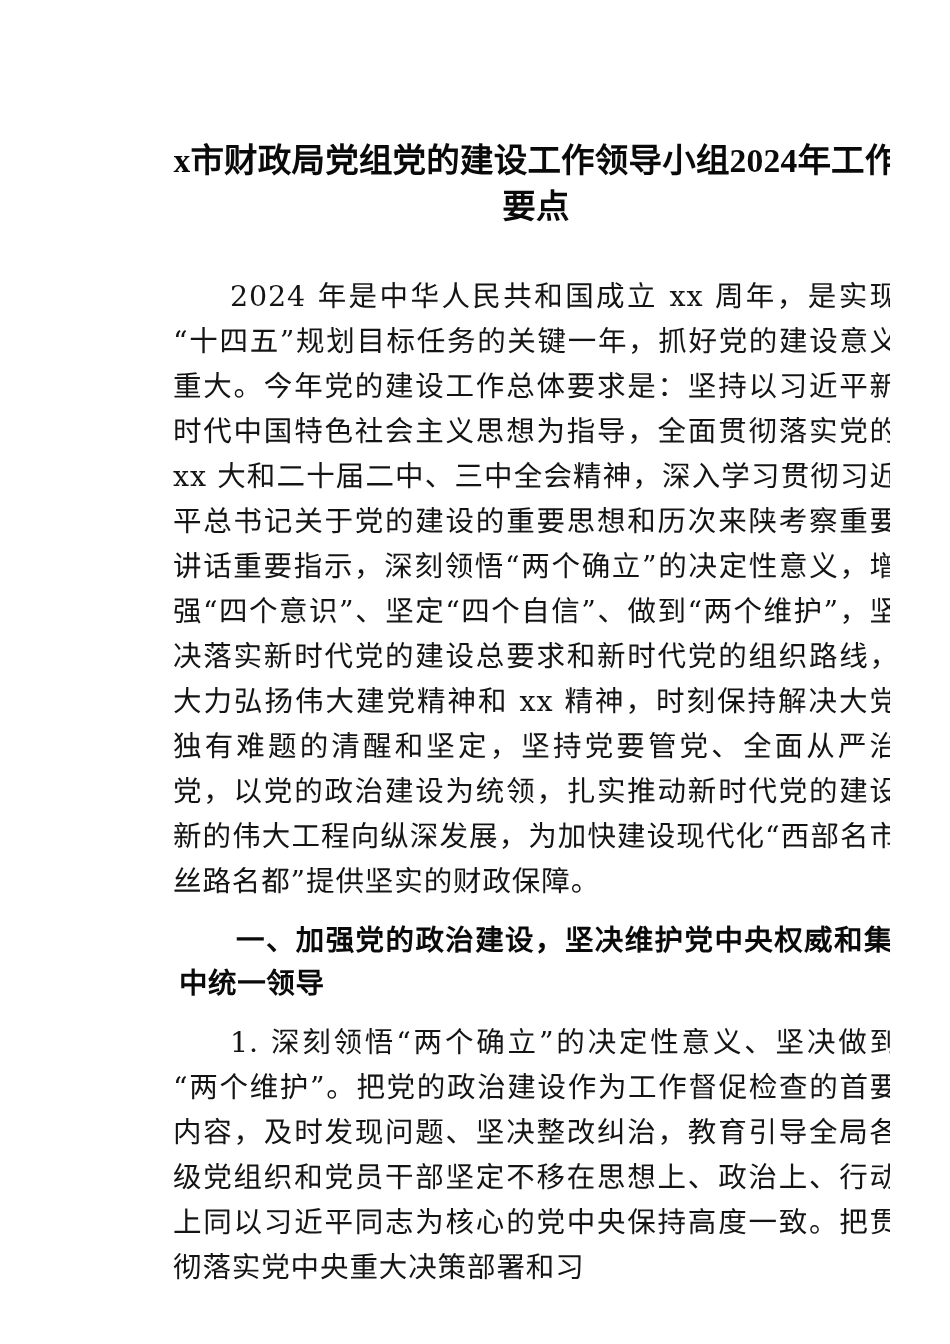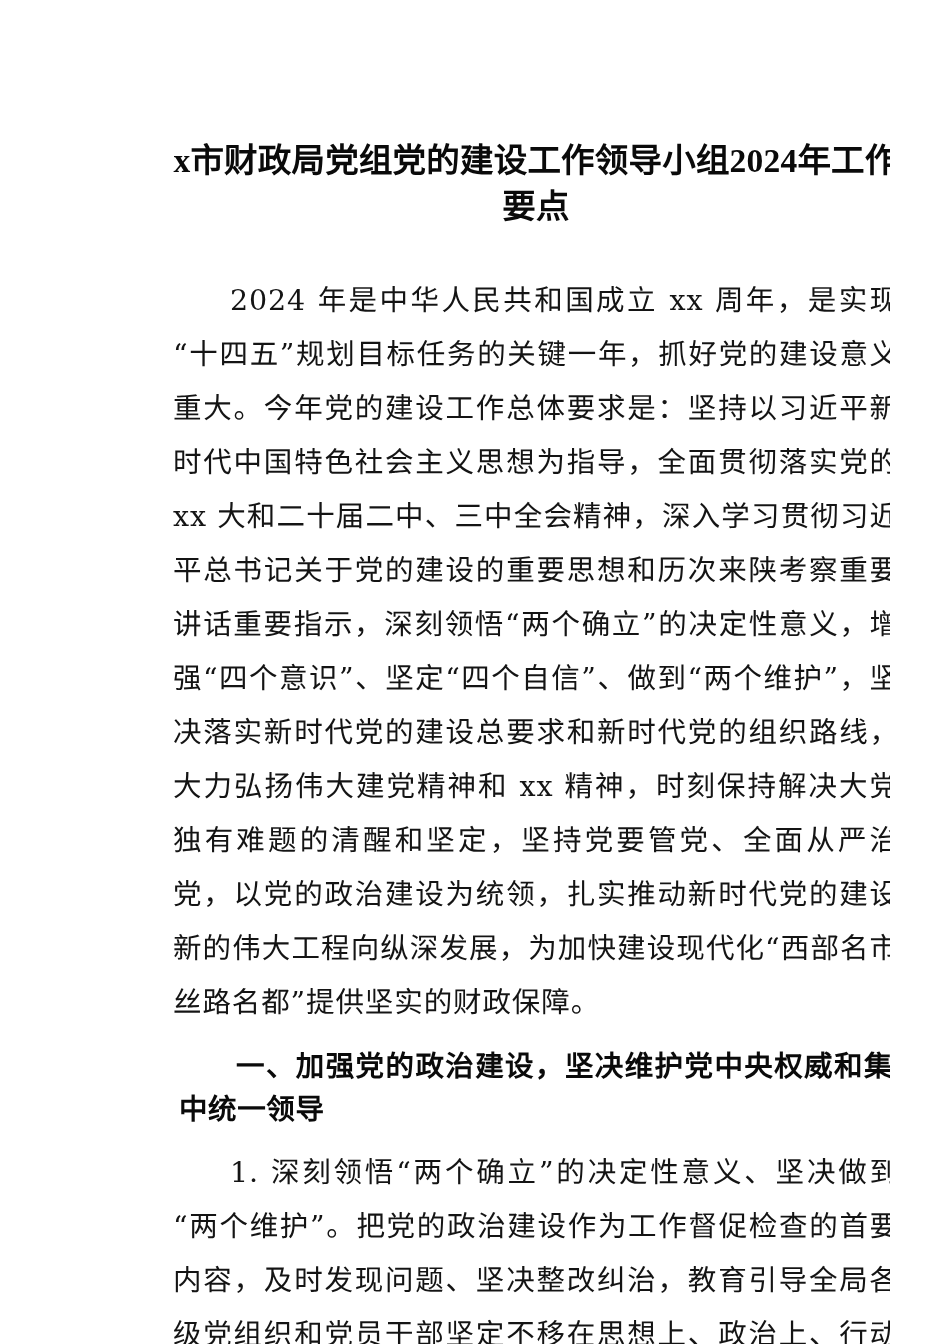--- a/index.html
+++ b/index.html
@@ -35,21 +35,21 @@
     text-align: center;
     color: #0a0a0a;
     margin: 0;
     padding-top: 138px;
     letter-spacing: 0.2px;
   }
 
   .body-para {
     font-family: "DejaVu Serif", "Liberation Serif", serif;
     font-size: 28.5px;
-    line-height: 54px;
+    line-height: 45px;
     color: #141414;
     text-align: justify;
     text-justify: inter-character;
     text-align-last: left;
     margin: 0;
     text-indent: 2em;
     letter-spacing: 0.9px;
     word-break: break-all;
   }
 

